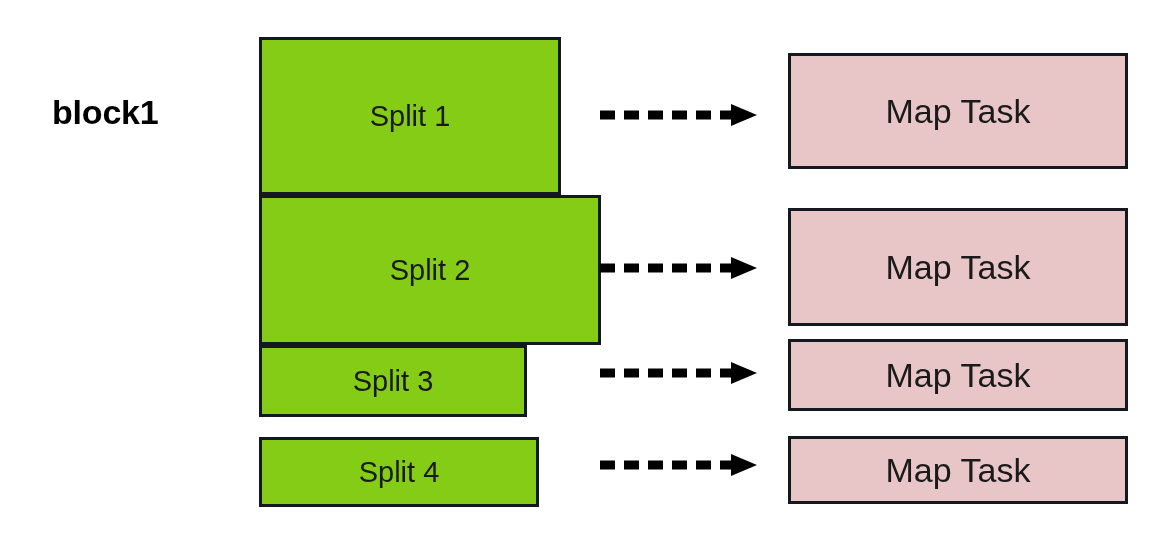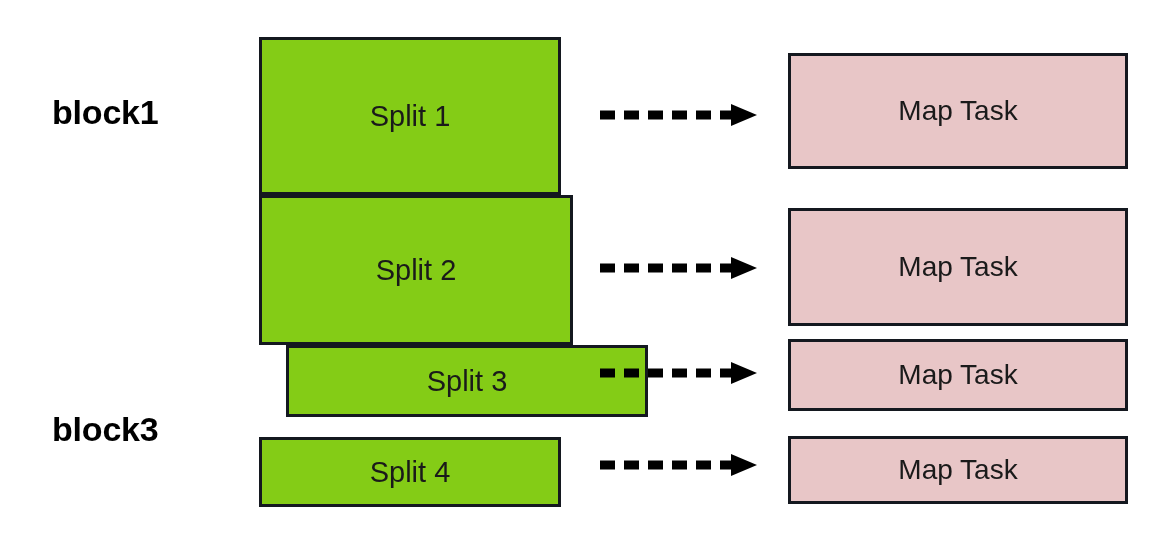--- a/index.html
+++ b/index.html
@@ -70,51 +70,50 @@
     left: 788px;
     width: 340px;
     box-sizing: border-box;
     background: #e8c6c7;
     border: 3px solid #14181f;
     display: flex;
     align-items: center;
     justify-content: center;
   }
   .maptask-label {
-    font-size: 28px;
+    font-size: 34px;
     color: #1a1a1a;
     line-height: 1;
     white-space: nowrap;
   }
 </style>
 </head>
 <body>
 
 <div id="diagram-canvas">
 
   <div class="block-label" style="left:52px; top:95px;">block1</div>
 
 
-  <div class="block-label" style="left:52px; top:412px;">block3</div>
 
   <div id="splits-column">
 
     <div class="split-box" style="top:0px;   height:158px; width:302px;">
       <span class="split-label">Split 1</span>
     </div>
 
-    <div class="split-box" style="top:158px; height:150px; width:314px;">
+    <div class="split-box" style="top:158px; height:150px; width:342px;">
       <span class="split-label">Split 2</span>
     </div>
 
-    <div class="split-box" style="top:308px; height:72px; width:362px;margin-left:27px;">
+    <div class="split-box" style="top:308px; height:72px; width:268px;">
       <span class="split-label">Split 3</span>
     </div>
 
-    <div class="split-box" style="top:400px; height:70px; width:302px;">
+    <div class="split-box" style="top:400px; height:70px; width:280px;">
       <span class="split-label">Split 4</span>
     </div>
 
   </div>
 
   <svg class="arrow" style="left:600px; top:102px; width:160px; height:26px;" viewBox="0 0 160 26">
     <line x1="0" y1="13" x2="136" y2="13" stroke="#000000" stroke-width="9" stroke-dasharray="15,9"></line>
     <polygon points="131,2 157,13 131,24" fill="#000000"></polygon>
   </svg>
 

